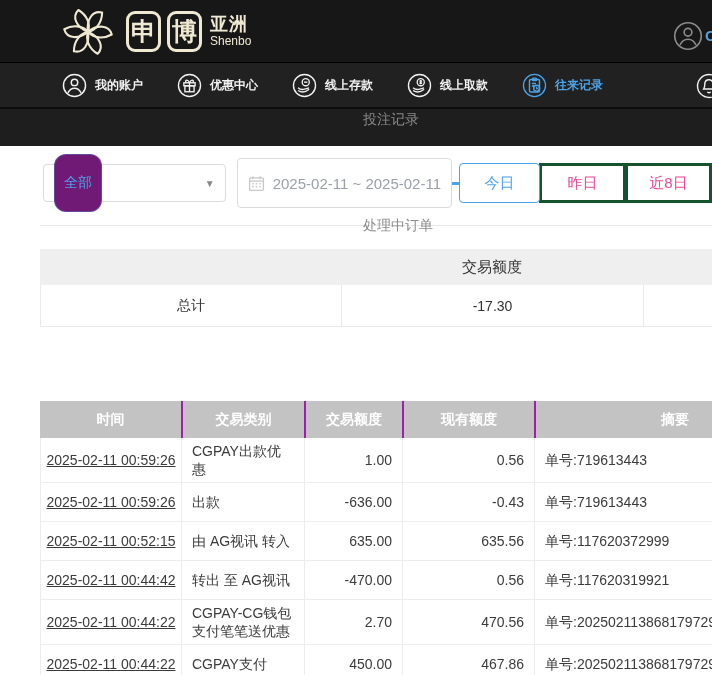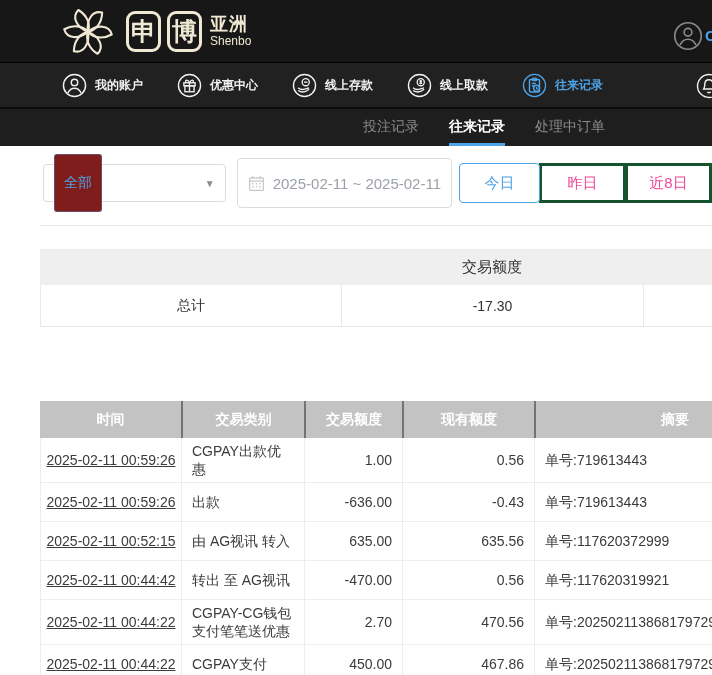--- a/index.html
+++ b/index.html
@@ -25,32 +25,32 @@
   .main-nav { position:relative; height:47px; background:#212121;
     border-top:1px solid #000; border-bottom:2px solid #0c0c0c;
     display:flex; align-items:center; padding-left:62px; gap:34px; }
   .nav-item { display:flex; align-items:center; gap:8px; cursor:pointer; }
   .nav-item .lbl { color:#f2f2f2; font-size:12px; font-weight:bold; white-space:nowrap; }
   .nav-item.active .lbl { color:#4da3e8; }
   .nav-bell { position:absolute; left:696px; top:10px; }
 
   
   .sub-nav { height:37px; background:#1e1e1e; display:flex; align-items:stretch;
-    padding-left:363px; gap:30px; }
+    padding-left:363px; gap:30px;flex-direction:column; }
   .sub-tab { color:#8b8b8b; font-size:14px; display:flex; align-items:center;
     cursor:pointer; border-bottom:3px solid transparent; padding-top:2px; }
   .sub-tab.active { color:#fff; font-weight:bold; border-bottom-color:#4da3e8; }
 
   
   .filter-section { margin-left:40px; border-bottom:1px solid #e9e9e9;
     padding:12px 0 17px 3px; display:flex; align-items:center; }
   .dropdown { width:198px; height:38px; border:1px solid #dcdcdc; border-radius:4px;
     display:flex; align-items:center; padding:0 10px; cursor:pointer; background:#fff; }
-  .tag { background:#7f1d1d; border:1px solid rgba(77,163,232,.35); color:#4da3e8;
-    font-size:14px; padding:19px 9px; border-radius:3px; }
+  .tag { background:#701a75; border:1px solid rgba(77,163,232,.35); color:#4da3e8;
+    font-size:14px; padding:19px 9px; border-radius:12px; }
   .caret { margin-left:auto; color:#8a8a8a; font-size:10px; }
   .date-input { margin-left:11px; width:230px; height:50px; border:1px solid #dcdcdc;
     border-radius:4px; display:flex; align-items:center; padding:0 10px;
     background:#fff; cursor:pointer; }
   .date-text { color:#9ba1a8; font-size:15px; margin-left:8px; white-space:nowrap; }
   .btn-group { margin-left:7px; display:flex; }
   .qbtn { height:40px; background:#fff; border:3px solid #14532d; color:#ec4899;
     font-size:15px; cursor:pointer; width:87px;
     font-family:"Liberation Sans","DejaVu Sans",sans-serif; }
   .qbtn + .qbtn { margin-left:-1px; }
@@ -66,21 +66,21 @@
     border-bottom:1px solid #e9e9e9; border-left:1px solid #e9e9e9; }
   .sum-row .scell { display:flex; align-items:center; justify-content:center;
     color:#333; font-size:14px; border-right:1px solid #e9e9e9; }
 
   
   .tx-table { margin:74px 0 0 40px; width:774px; font-size:14px; }
   .thead { display:grid; grid-template-columns:141px 123px 98px 132px 280px;
     background:#c3c3c3; height:37px; align-items:stretch; }
   .hcell { color:#fff; font-weight:bold; display:flex; align-items:center;
     justify-content:center; }
-  .hcell + .hcell { border-left:2px solid #737373; }
+  .hcell + .hcell { border-left:2px solid #a21caf; }
   .trow { display:grid; grid-template-columns:141px 123px 98px 132px 280px;
     border-bottom:1px solid #ededed; border-left:1px solid #ededed; }
   .tcell { min-height:38px; padding:4px 10px; display:flex; align-items:center;
     color:#3b3b3b; border-right:1px solid #ededed; line-height:18px; }
   .a-center { justify-content:center; padding:4px 3px; white-space:nowrap;text-decoration:underline; }
   .a-right  { justify-content:flex-end; }
   .a-left   { justify-content:flex-start; }
   .col-summary { white-space:nowrap; overflow:visible; }
 
   svg { display:block; }

